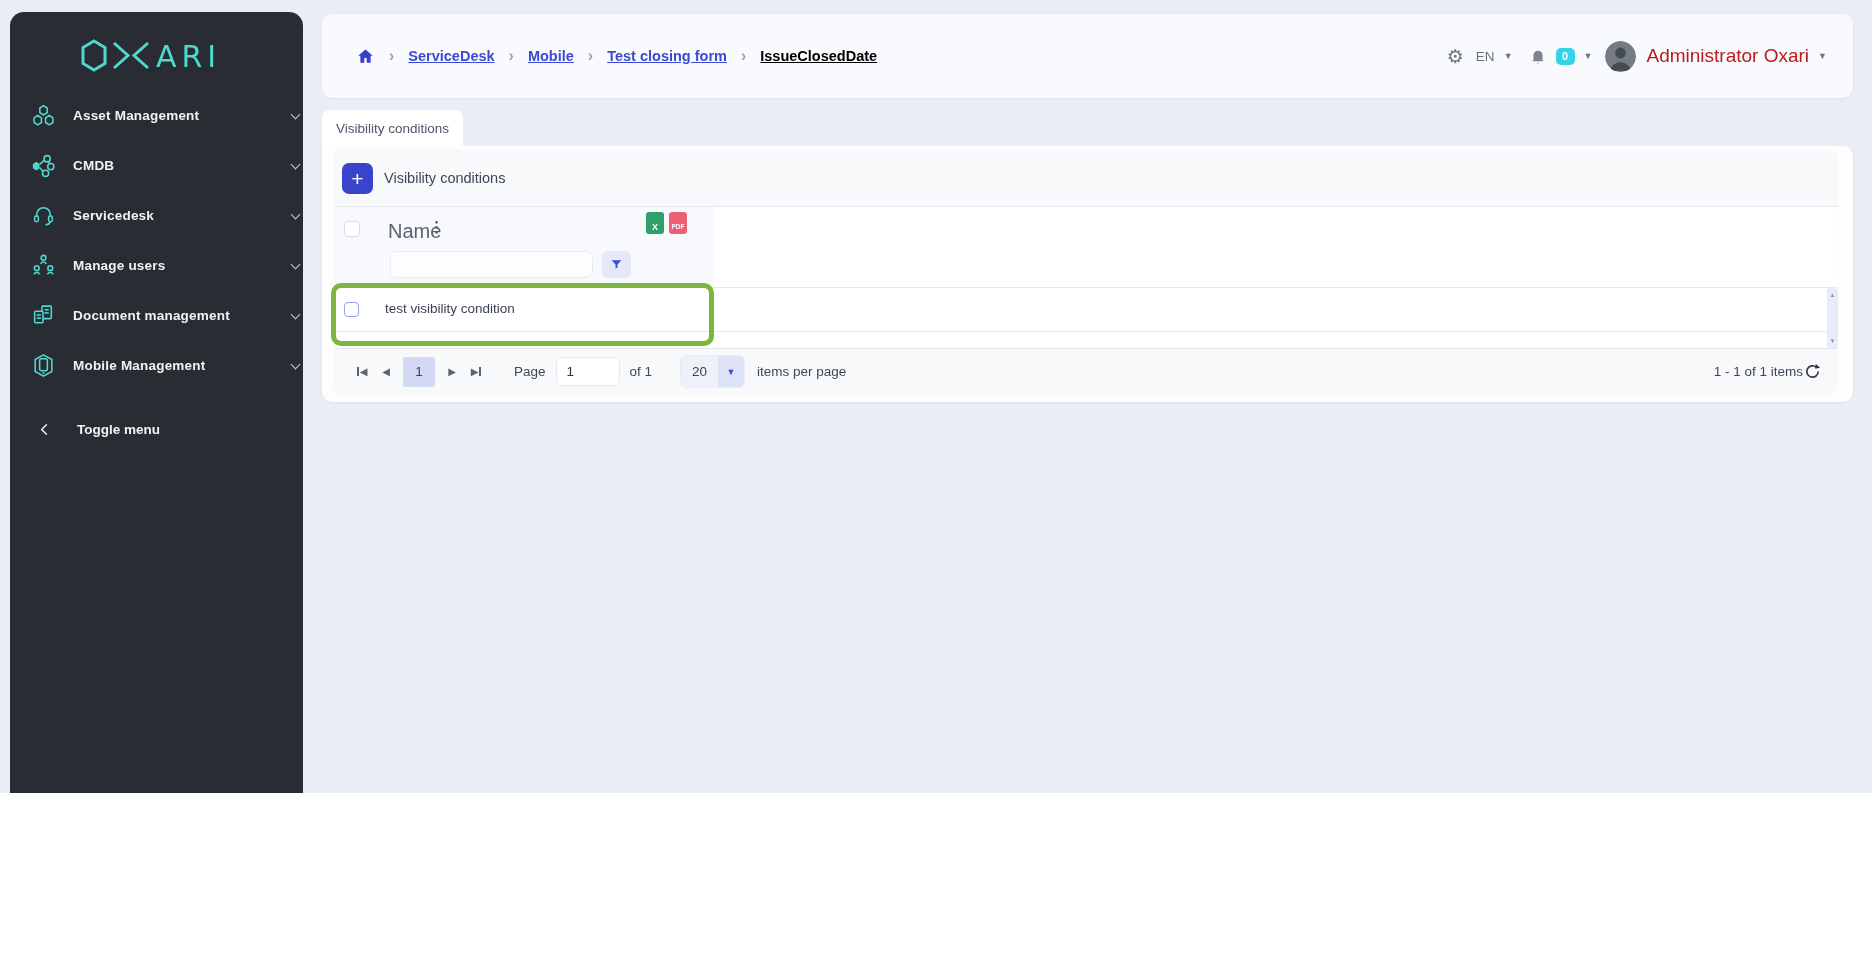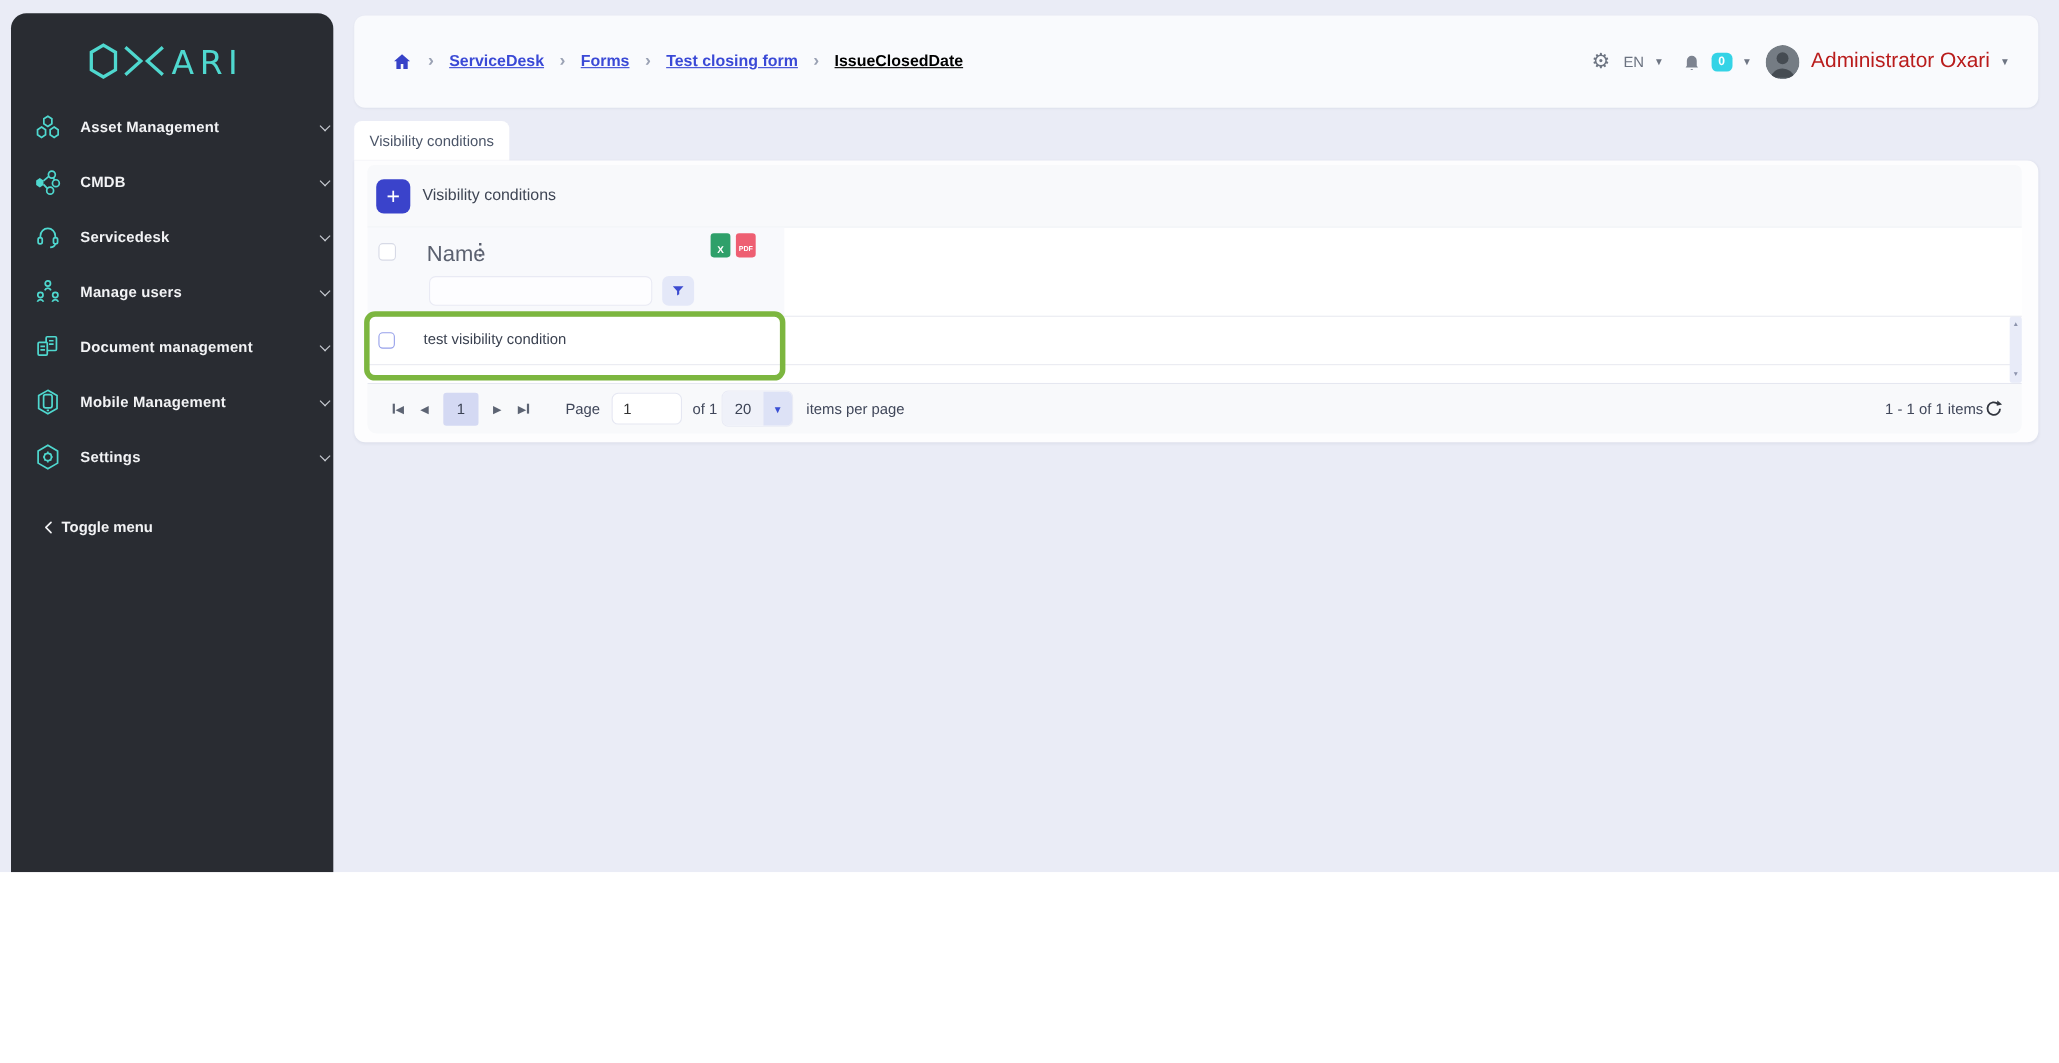--- a/index.html
+++ b/index.html
@@ -10,21 +10,21 @@
   .sidebar{position:absolute;left:10px;top:12px;width:293px;height:954px;
            background:#292c32;border-radius:14px 14px 0 0;color:#f2f3f5;}
   .logo-wrap{display:flex;justify-content:center;margin-top:24px;height:40px;align-items:center;}
   .nav{margin-top:14px;}
   .nav-item{display:flex;align-items:center;height:50px;padding:0 4px 0 21px;cursor:pointer;}
   .nav-icon{width:25px;height:25px;flex:0 0 25px;}
   .nav-label{margin-left:17px;font-size:13.5px;font-weight:700;letter-spacing:.2px;}
   .chev{margin-left:auto;width:6px;height:6px;border-right:1.5px solid #c9ccd2;
         border-bottom:1.5px solid #c9ccd2;transform:rotate(45deg);margin-top:-2px;}
   .toggle{display:flex;align-items:center;height:50px;padding-left:27px;margin-top:14px;cursor:pointer;}
-  .toggle-label{margin-left:4px;font-size:13.5px;font-weight:700;}
+  .toggle-label{margin-left:25px;font-size:13.5px;font-weight:700;}
 
   
   .bc-card{position:absolute;left:322px;top:14px;width:1531px;height:84px;background:#f9fafd;
            border-radius:10px;box-shadow:0 1px 2px rgba(25,30,60,.05);
            display:flex;align-items:center;padding:0 26px 0 34px;box-sizing:border-box;}
   .crumbs{display:flex;align-items:center;gap:14px;}
   .crumb-link{color:#3a49d6;font-size:14.5px;font-weight:700;text-decoration:underline;cursor:pointer;}
   .crumb-current{color:#000000;font-size:14.5px;font-weight:700;text-decoration:underline;}
   .crumb-sep{color:#9ba2b4;font-size:16px;font-weight:700;}
   .top-controls{margin-left:auto;display:flex;align-items:center;}
@@ -86,21 +86,21 @@
          padding:0 16px;box-sizing:border-box;font-size:13.5px;color:#40475a;}
   .nav-btn{width:24px;height:24px;display:flex;align-items:center;justify-content:center;
            color:#5d6473;font-size:10px;cursor:pointer;gap:1px;}
   .nav-bar{width:2px;height:9px;background:#5d6473;display:inline-block;}
   .page-current{width:32px;height:30px;background:#d4d9f3;border-radius:3px;display:flex;align-items:center;
            justify-content:center;font-size:13.5px;color:#3b4254;margin:0 5px;cursor:pointer;}
   .page-word{margin-left:26px;}
   .page-input{width:64px;height:29px;border:1px solid #e5e7f2;border-radius:6px;background:#fff;
            padding:0 10px;font-size:13.5px;color:#333;box-sizing:border-box;margin:0 10px;
            font-family:"Liberation Sans",sans-serif;}
-  .of-word{margin-right:4px;}
+  .of-word{margin-right:28px;}
   .size-select{display:flex;height:31px;border-radius:6px;overflow:hidden;margin-right:12px;cursor:pointer;
            border:1px solid #e9ebf5;}
   .size-val{width:37px;background:#eff1f9;display:flex;align-items:center;justify-content:center;color:#3b4254;}
   .size-arrow{width:26px;background:#dde2f6;display:flex;align-items:center;justify-content:center;
            color:#3a4fd4;font-size:9px;}
   .pager-right{margin-left:auto;display:flex;align-items:center;}
   .refresh{cursor:pointer;display:flex;}
 </style>
 </head>
 <body>
@@ -187,57 +187,39 @@
       <div class="nav-item">
         <svg class="nav-icon" viewBox="0 0 24 24" fill="none" stroke="#4fd8cf" stroke-width="1.5">
           <polygon points="12,1.8 20,6.3 20,17.7 12,22.2 4,17.7 4,6.3"></polygon>
           <rect x="8.3" y="5.5" width="7.4" height="11.5" rx="1.8"></rect>
           <line x1="11" y1="19.2" x2="13" y2="19.2"></line>
         </svg>
         <span class="nav-label">Mobile Management</span>
         <span class="chev"></span>
       </div>
 
-      <div class="nav-item">
-        <svg class="nav-icon" viewBox="0 0 24 24" fill="none" stroke="#4fd8cf" stroke-width="1.5">
-          <polygon points="12,1.8 20.5,6.7 20.5,17.3 12,22.2 3.5,17.3 3.5,6.7"></polygon>
-          <circle cx="12" cy="12" r="3.2"></circle>
-          <g stroke-width="1.4">
-            <line x1="12" y1="7.2" x2="12" y2="8.8"></line>
-              <line x1="12" y1="15.2" x2="12" y2="16.8"></line>
-            <line x1="7.8" y1="12" x2="9.4" y2="12"></line>
-              <line x1="14.6" y1="12" x2="16.2" y2="12"></line>
-            <line x1="9" y1="9" x2="10.1" y2="10.1"></line>
-              <line x1="13.9" y1="13.9" x2="15" y2="15"></line>
-            <line x1="9" y1="15" x2="10.1" y2="13.9"></line>
-              <line x1="13.9" y1="10.1" x2="15" y2="9"></line>
-          </g>
-        </svg>
-        <span class="nav-label">Settings</span>
-        <span class="chev"></span>
-      </div>
     </div>
 
     <div class="toggle">
       <svg viewBox="0 0 24 24" width="15" height="15" fill="none" stroke="#f2f3f5" stroke-width="2.4" stroke-linecap="round" stroke-linejoin="round">
         <path d="M15,4.5 7.5,12 15,19.5"></path>
       </svg>
       <span class="toggle-label">Toggle menu</span>
     </div>
   </div>
 
   <div class="bc-card">
     <div class="crumbs">
       <svg viewBox="0 0 24 24" width="19" height="19" style="cursor:pointer">
         <path d="M12,3 2.8,11 h2.7 v9 h5 v-6 h3 v6 h5 v-9 h2.7 z" fill="#3742c8"></path>
       </svg>
       <span class="crumb-sep">›</span>
       <span class="crumb-link">ServiceDesk</span>
       <span class="crumb-sep">›</span>
-      <span class="crumb-link">Forms</span>
+      <span class="crumb-link">Mobile</span>
       <span class="crumb-sep">›</span>
       <span class="crumb-link">Test closing form</span>
       <span class="crumb-sep">›</span>
       <span class="crumb-current">IssueClosedDate</span>
     </div>
 
     <div class="top-controls">
       <span class="gear-glyph">⚙</span>
       <span class="lang">EN</span>
       <span class="caret">▼</span>

